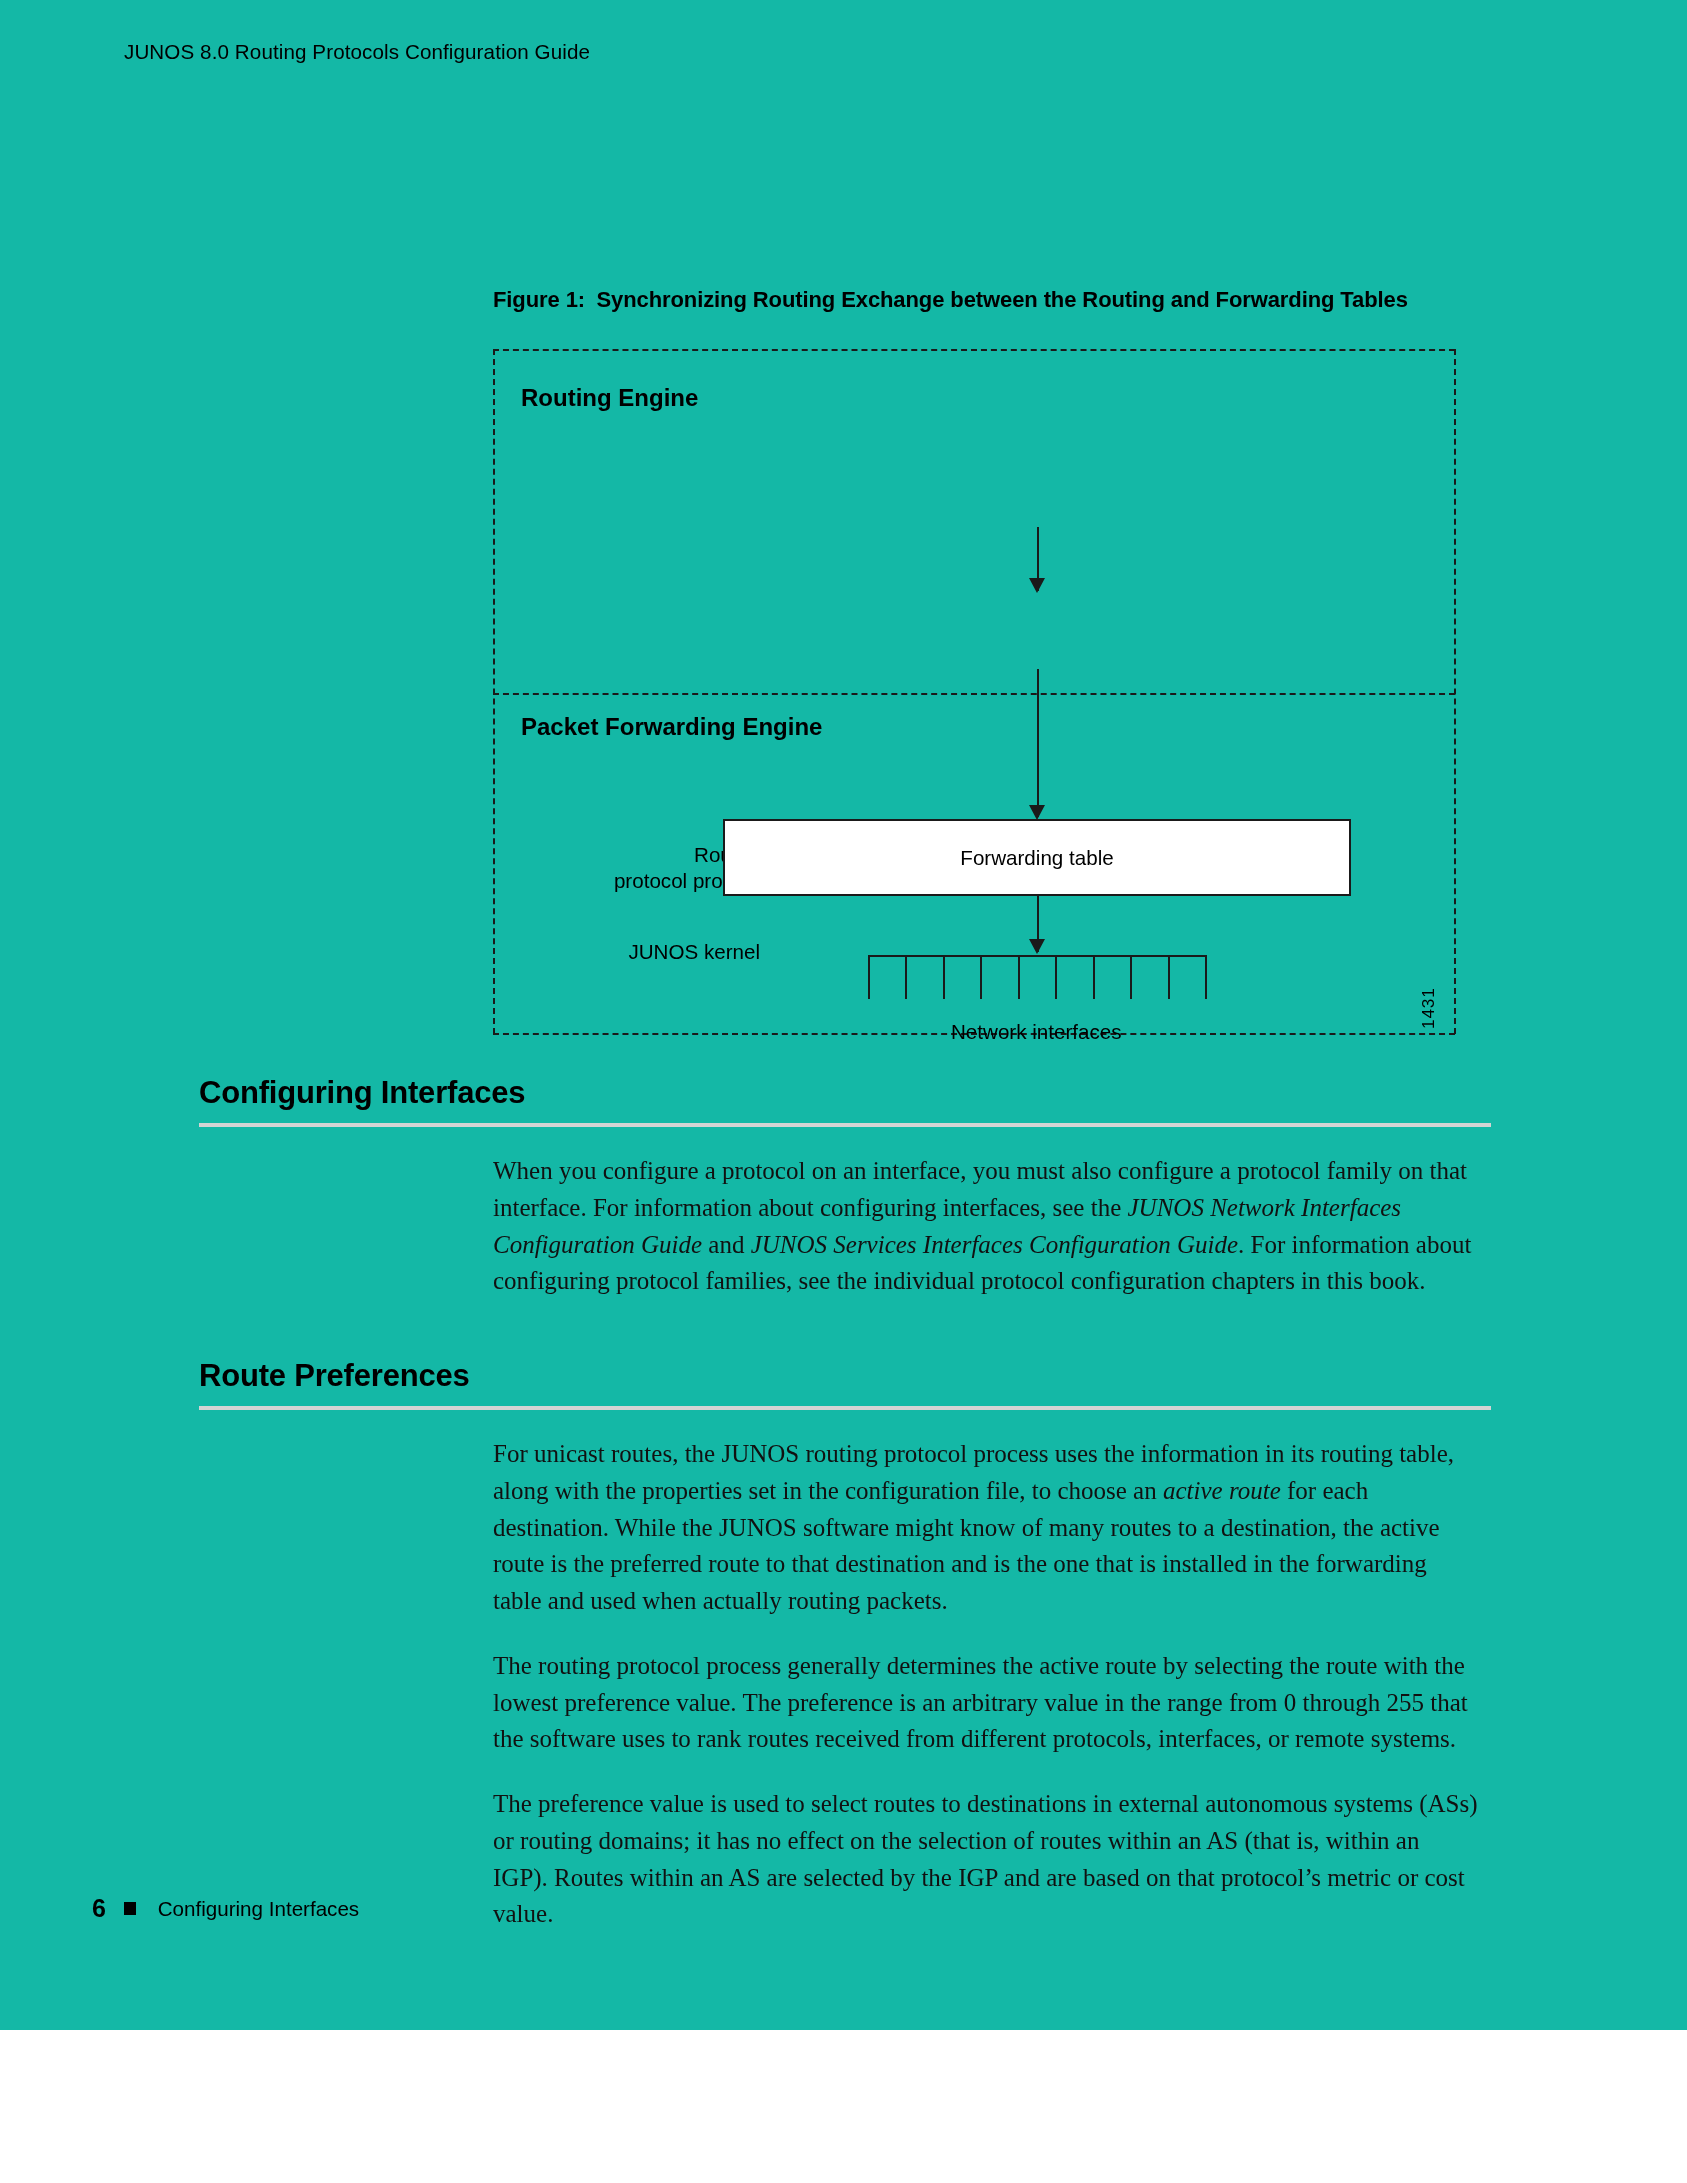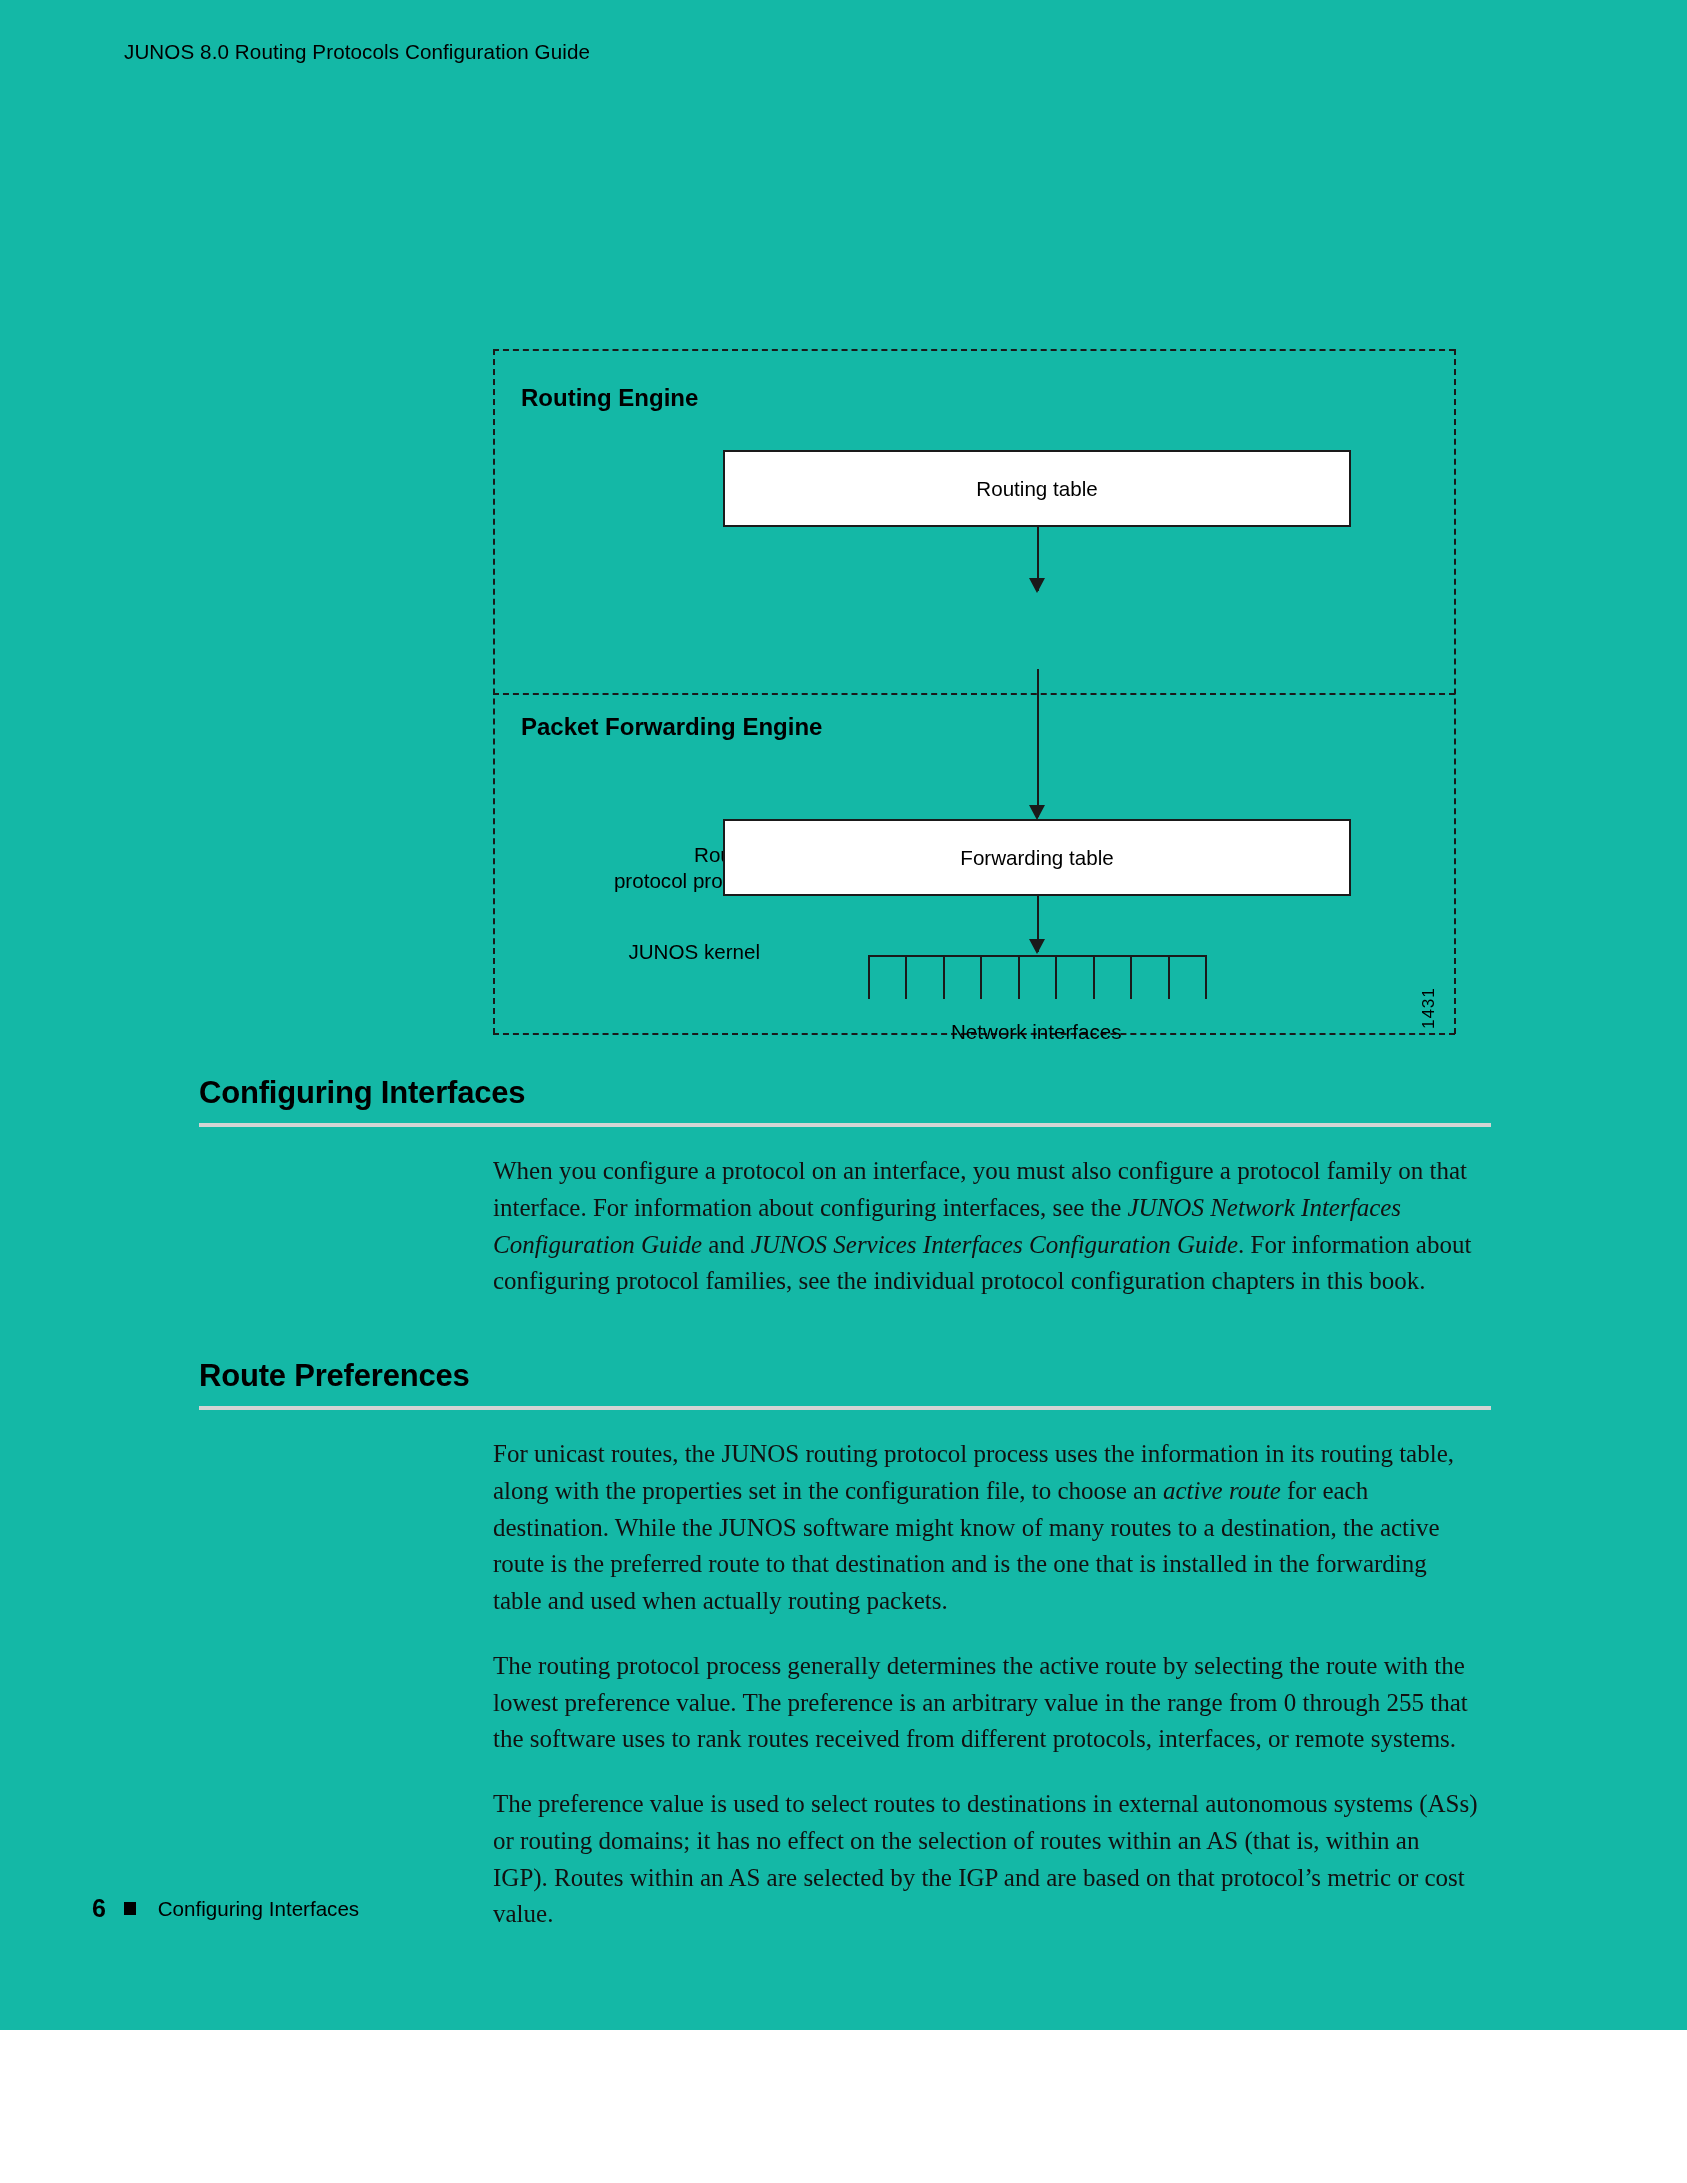--- a/index.html
+++ b/index.html
@@ -207,37 +207,39 @@
   }
   .footer .ftext { font-size: 20.6px; }
 </style>
 </head>
 <body>
 
 <div id="page">
 
   <div class="running-head">JUNOS 8.0 Routing Protocols Configuration Guide</div>
 
+  <div class="figure-caption">
+    <span class="fig-num">Figure 1:</span><span>Synchronizing Routing Exchange between the Routing and Forwarding Tables</span>
+  </div>
 
   <div class="diagram">
 
     <div class="dash-left"></div>
     <div class="dash-right"></div>
     <div class="dash-top"></div>
     <div class="dash-mid"></div>
     <div class="dash-bottom"></div>
 
     <div class="zone-label routing-engine">Routing Engine</div>
     <div class="zone-label pfe">Packet Forwarding Engine</div>
 
     <div class="side-label rpp">Routing
 protocol process</div>
     <div class="side-label kernel">JUNOS kernel</div>
 
-    <div class="dbox" style="left:230px; top:101px; width:628px; height:77px;">Routing table</div>
 
     <div class="conn" style="left:544px; top:178px; height:64px;"></div>
     <div class="arrowhead" style="left:536px; top:229px;"></div>
 
 
     <div class="conn" style="left:544px; top:320px; height:148px;"></div>
     <div class="arrowhead" style="left:536px; top:456px;"></div>
 
     <div class="dbox" style="left:230px; top:470px; width:628px; height:77px;">Forwarding table</div>
 

